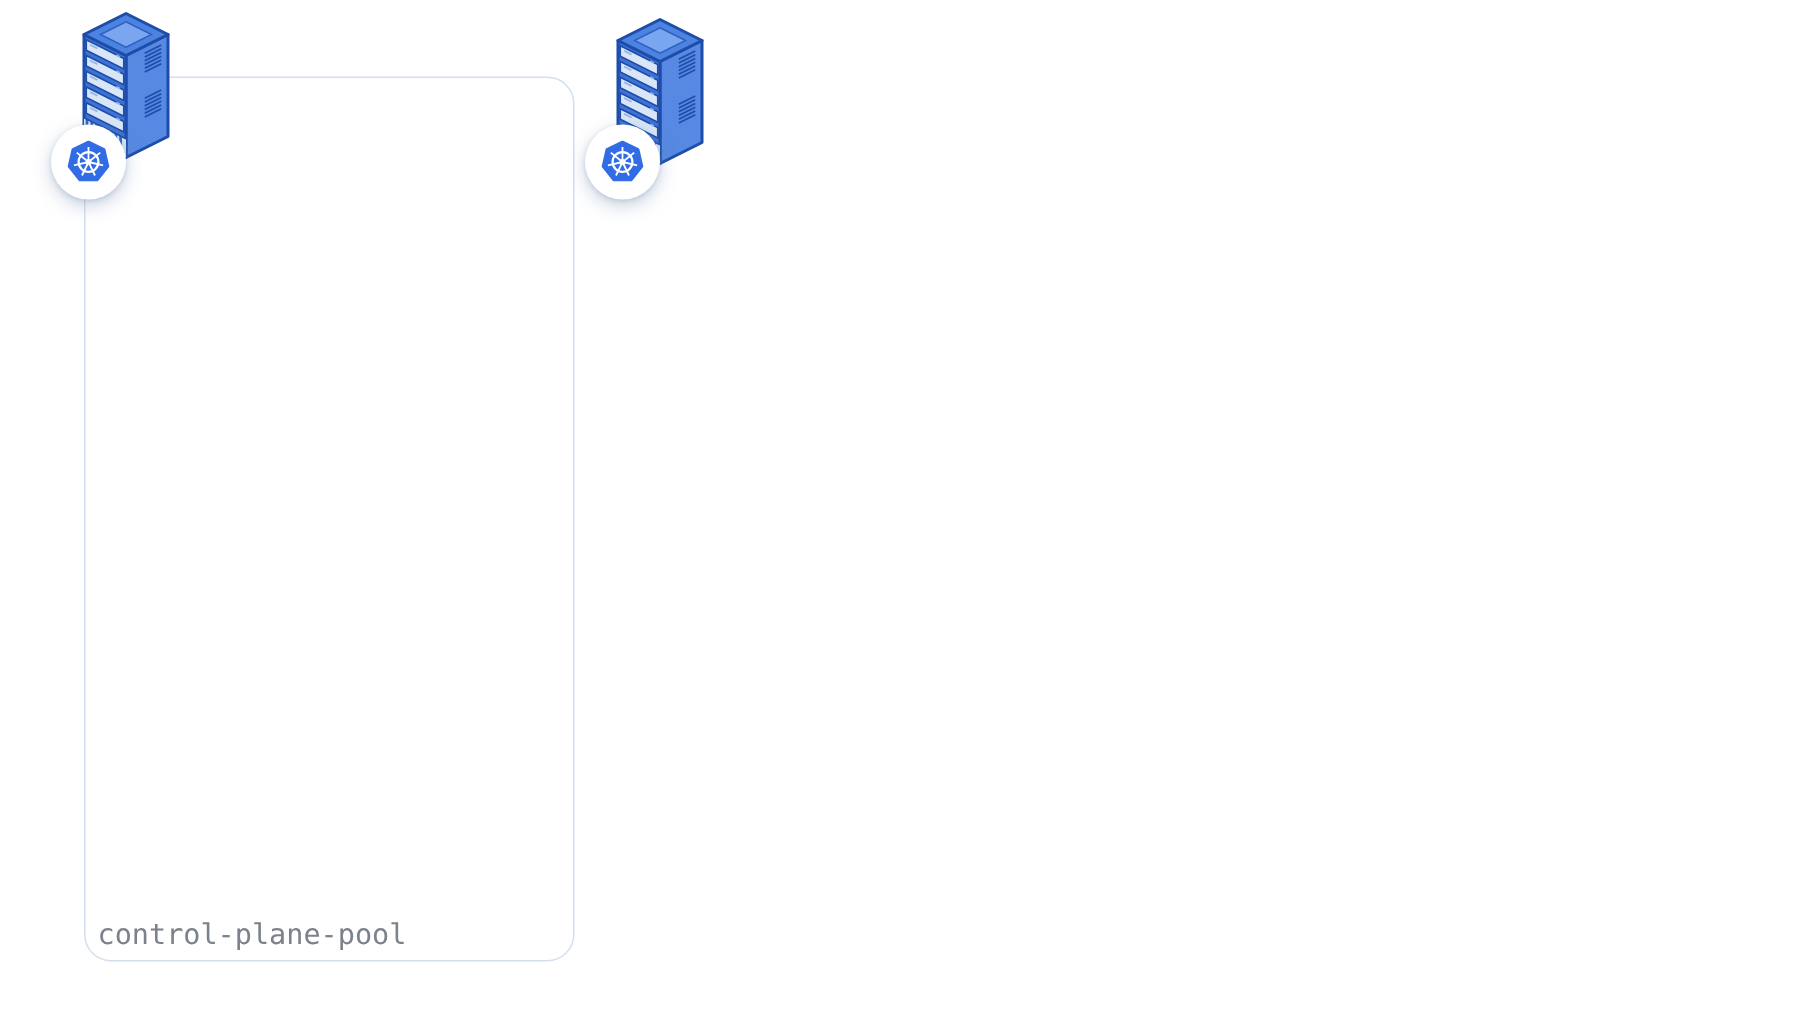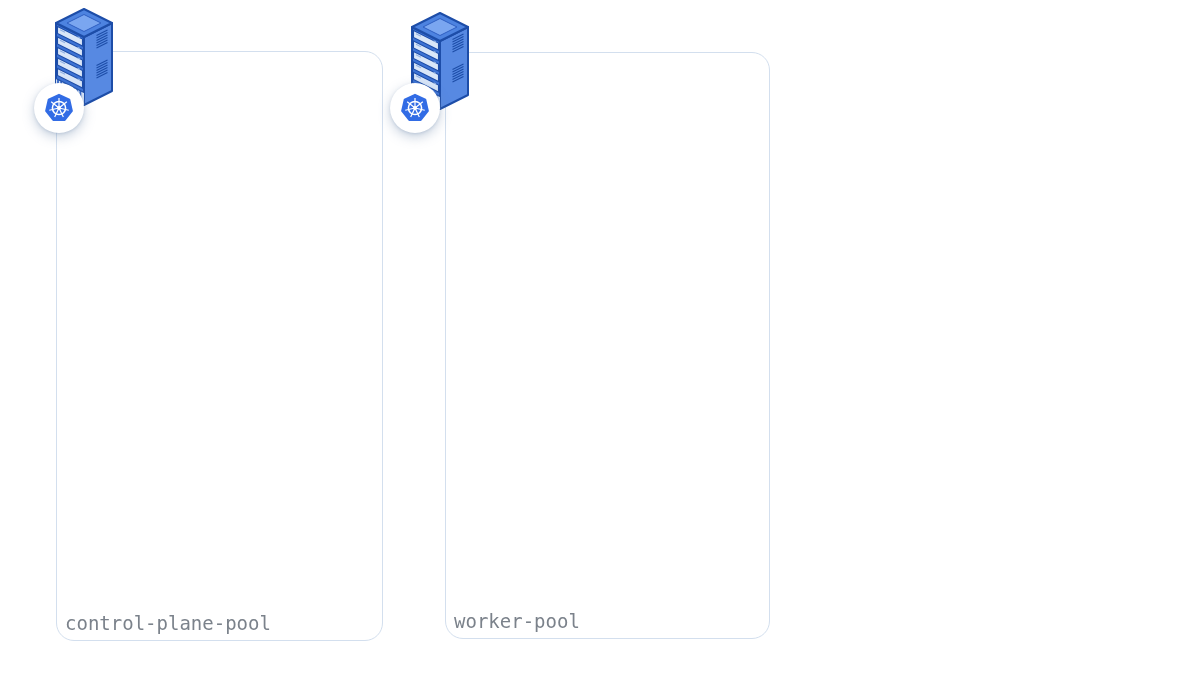--- a/index.html
+++ b/index.html
@@ -73,23 +73,20 @@
 </style>
 </head>
 <body>
 
 <div class="canvas">
 
   <section class="pool-panel pool-panel-left">
     <span class="pool-label">control-plane-pool</span>
   </section>
 
-  <section class="pool-panel pool-panel-right">
-    <span class="pool-label">worker-pool</span>
-  </section>
 
   <div class="node-group node-group-left">
     <svg class="server-svg" width="60" height="98" viewBox="0 0 60 98">
       <defs>
         <clipPath id="grilleClipA">
             <polygon points="2,70.5 30,84.5 30,97 2,83"></polygon>
           </clipPath>
       </defs>
 
       <polygon points="30,29 58,15 58,83 30,97" fill="#5789e2" stroke="#1d4da8" stroke-width="2" stroke-linejoin="round"></polygon>

